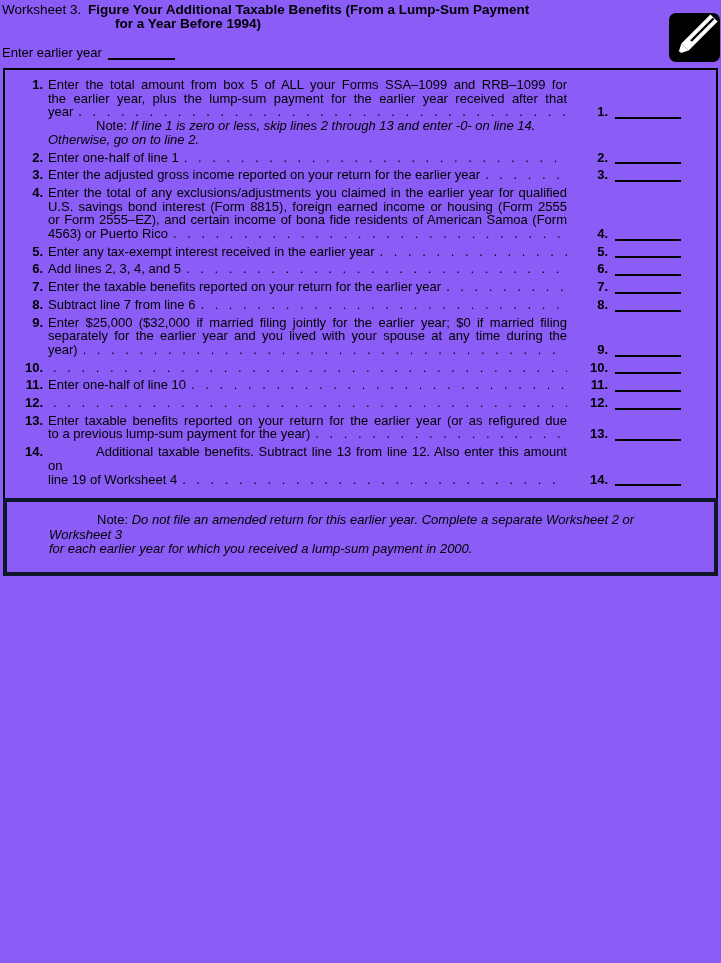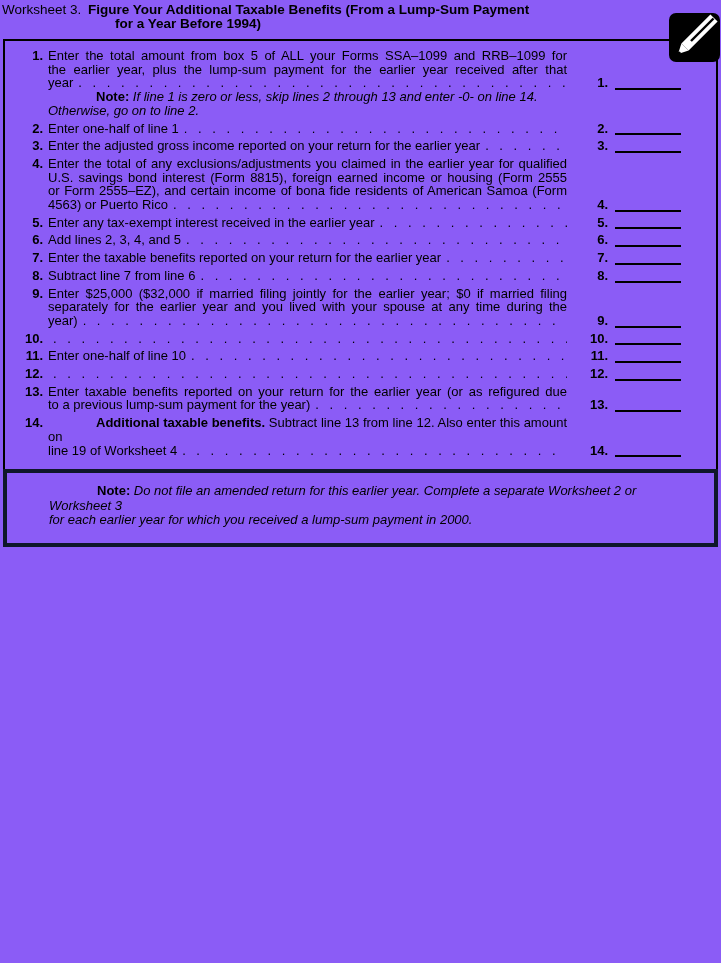--- a/index.html
+++ b/index.html
@@ -25,21 +25,21 @@
   .num{flex:0 0 43px;padding-right:5px;box-sizing:border-box;text-align:right;font-weight:bold;}
   .body{flex:0 0 519px;min-width:0;}
   .jline{text-align:justify;text-align-last:justify;}
   .endline{display:flex;}
   .endtext{white-space:nowrap;}
   .dots{flex:1 1 auto;min-width:0;overflow:hidden;white-space:nowrap;letter-spacing:3.5px;padding-left:5px;}
   .ans{flex:1 1 auto;align-self:flex-end;display:flex;align-items:flex-end;height:13.7px;padding-left:11px;box-sizing:border-box;}
   .ansnum{width:30px;text-align:right;font-weight:bold;line-height:13.7px;}
   .ansline{width:66px;height:11px;border-bottom:2px solid #000;margin-left:7px;}
   .note-row{display:flex;margin-bottom:3px;}
-  .b{font-weight:bold;padding-left:48px;}
+  .b{font-weight:normal;padding-left:48px;}
   .it{font-style:italic;}
 
   
   .foot-box{margin-left:3px;margin-top:-2px;width:715px;box-sizing:border-box;border:4px solid #0f172a;padding:11px 20px 15px 42px;}
   .fbody{font-size:13px;line-height:14.5px;}
 </style>
 </head>
 <body>
 
 <div class="page">
@@ -54,20 +54,24 @@
 
   <div class="pencil">
     <svg width="51" height="49" viewBox="0 0 51 49">
       <polygon points="41.4,1.6 48.6,8.4 19.6,37.4 12.4,30.6" fill="#fff"></polygon>
       <line x1="44.5" y1="5.5" x2="22" y2="28" stroke="#000" stroke-width="2.4"></line>
       <polygon points="12.4,30.6 19.6,37.4 9,41" fill="#fff"></polygon>
       <circle cx="10.2" cy="40" r="1.6" fill="#000"></circle>
     </svg>
   </div>
 
+  <div class="eyrow">
+    <span>Enter earlier year</span>
+    <span class="eyline"></span>
+  </div>
 
   <div class="main-box">
     <div id="items">
         <div class="item-row">
           <div class="num">1.</div>
           <div class="body">
             <div class="jline"><span>Enter the total amount from box 5 of ALL your Forms SSA–1099 and RRB–1099 for</span></div>
             <div class="jline"><span>the earlier year, plus the lump-sum payment for the earlier year received after that</span></div>
             <div class="endline">
               <div class="endtext"><span>year</span></div>

